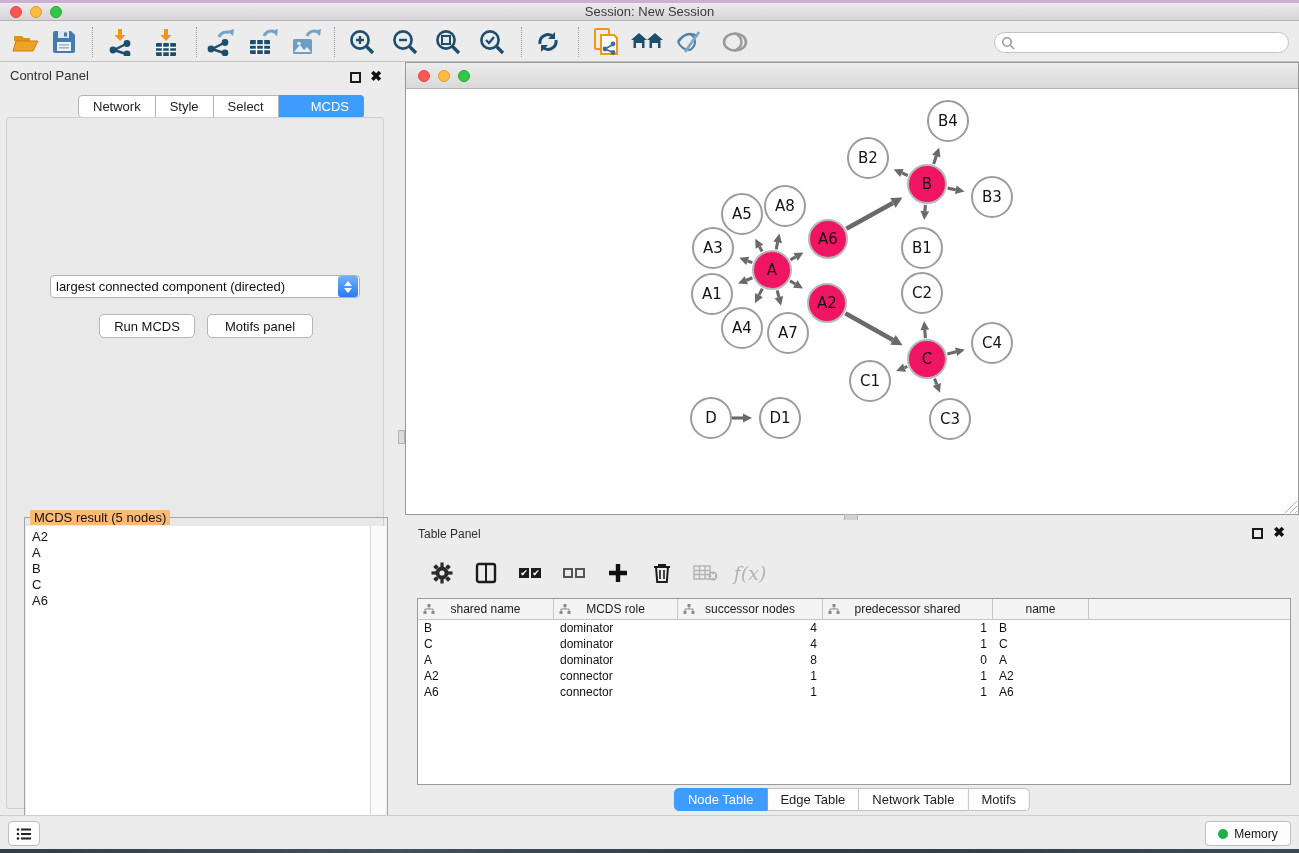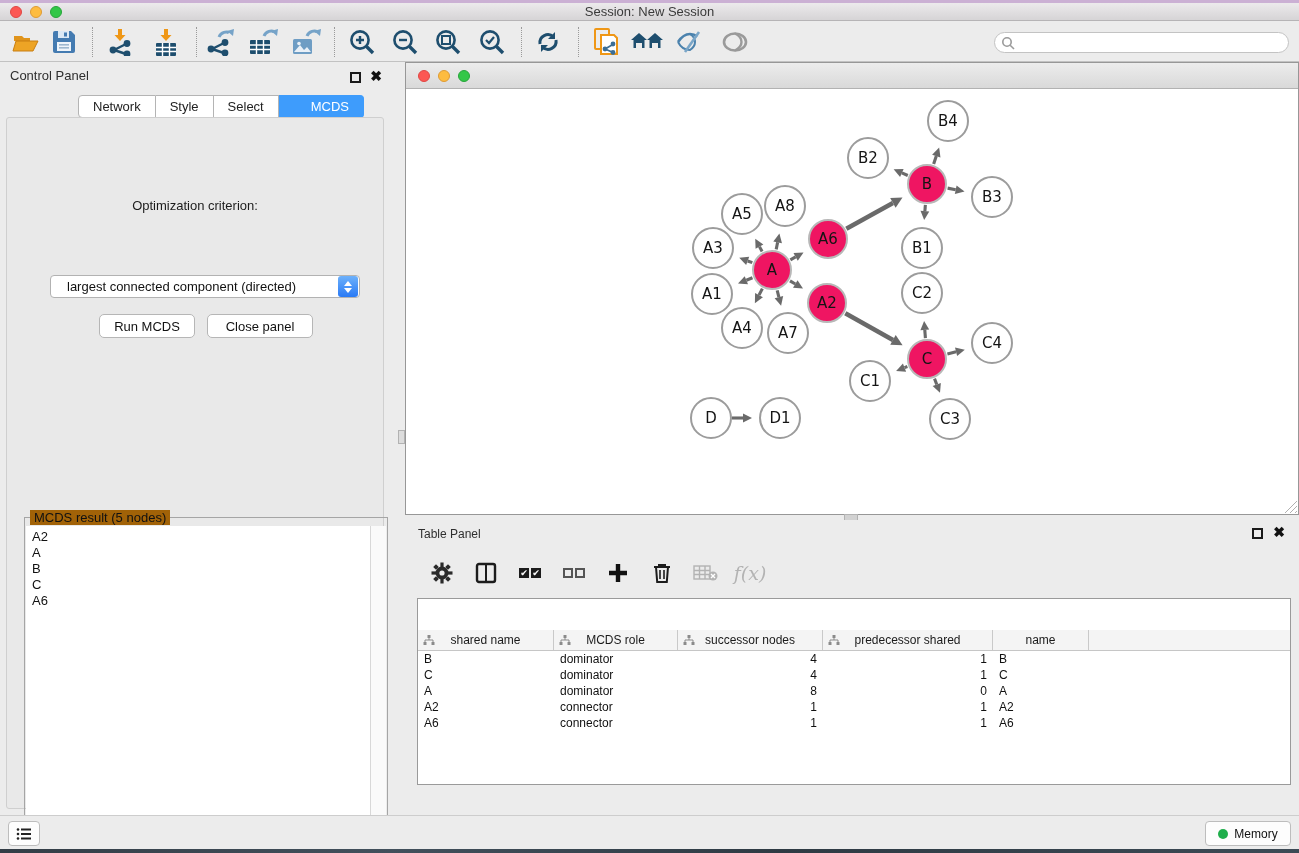--- a/index.html
+++ b/index.html
@@ -43,34 +43,34 @@
   .cp-tab { background:#fff; border:1px solid #b4b4b4; border-left:none; font-size:13px; color:#222;
     display:flex; align-items:center; justify-content:center; padding:0 14px; }
   .cp-tab:first-child { border-left:1px solid #b4b4b4; border-radius:4px 0 0 4px; }
   .cp-tab:last-child { border-radius:0 4px 4px 0;padding-left:32px; }
   .cp-tab.active { background:#3e9cfc; border-color:#3e9cfc; color:#fff; }
   #cp-content { position:absolute; left:6px; top:55px; width:378px; height:692px;
     background:#e9e9e9; border:1px solid #cfcfcf; border-radius:3px; }
   #opt-label { position:absolute; left:0; width:100%; top:80px; text-align:center; font-size:13px; color:#1c1c1c; }
   #criterion { position:absolute; left:43px; top:157px; width:310px; height:23px; background:#fff;
     border:1px solid #b2b2b2; border-radius:4px; display:flex; align-items:center; }
-  #criterion .val { flex:1; font-size:13px; color:#111; padding-left:16px; }
+  #criterion .val { flex:1; font-size:13px; color:#111; padding-left:5px; }
   #criterion .spin { width:20px; height:21px; border-radius:3px; margin-right:1px;
     background:linear-gradient(#6db1fb,#2a7af5); display:flex; flex-direction:column;
     align-items:center; justify-content:center; gap:2px; }
   .chev { width:0; height:0; border-left:4px solid transparent; border-right:4px solid transparent; }
   .chev.up { border-bottom:5px solid #fff; }
   .chev.down { border-top:5px solid #fff; }
   .cp-btn { position:absolute; top:196px; height:24px; background:#fff; border:1px solid #b6b6b6;
     border-radius:5px; font-size:13px; color:#111; display:flex; align-items:center; justify-content:center; }
   #run-btn { left:92px; width:96px; }
   #closepanel-btn { left:200px; width:106px; }
   #result-box { position:absolute; left:17px; top:399px; width:364px; height:338px;
     border:1px solid #a5a5a5; }
-  #result-title { position:absolute; left:5px; top:-8px; background:#a16207; padding:0 4px;
+  #result-title { position:absolute; left:5px; top:-8px; background:#fdba74; padding:0 4px;
     font-size:13px; color:#111; }
   #result-list { position:absolute; left:1px; top:8px; width:345px; height:328px; background:#fff;
     border-right:1px solid #c9c9c9; list-style:none; padding:3px 0 0 6px; }
   #result-list li { font-size:13px; color:#111; line-height:16px; }
   #result-scroll { position:absolute; right:1px; top:8px; width:16px; height:328px; background:#fafafa;
     border-left:1px solid #d8d8d8; }
 
   
   #net-window { left:405px; top:62px; width:894px; height:453px; background:#fff;
     border:1px solid #979797; }
@@ -96,21 +96,21 @@
   #tp-toolbar { position:absolute; left:12px; top:32px; width:870px; height:42px; display:flex;
     align-items:center; gap:14px; padding-left:10px; }
   .tp-ico { display:flex; align-items:center; justify-content:center; width:30px; height:30px; }
   .fx-ico { font-family:"DejaVu Serif", serif; font-style:italic; font-size:19px; color:#b3b3b3; }
   .cbx { width:10px; height:10px; display:inline-block; margin:0 1px; }
   .cbx.on { background:#1c1c1c; color:#fff; font-size:9px; line-height:10px; text-align:center; }
   .cbx.off { border:2px solid #555; background:transparent; }
 
   #data-table { position:absolute; left:12px; top:78px; width:874px; height:187px; background:#fff;
     border:1px solid #9a9a9a; overflow:hidden; }
-  #dt-header { display:flex; height:21px; background:#f4f4f4; border-bottom:1px solid #c6c6c6;margin-top:31px; }
+  #dt-header { display:flex; height:21px; background:#f4f4f4; border-bottom:1px solid #c6c6c6; }
   .dt-hcell { position:relative; border-right:1px solid #c9c9c9; display:flex; align-items:center;
     justify-content:center; font-size:12px; color:#1a1a1a; }
   .dt-hcell svg { position:absolute; left:5px; top:5px; }
   .dt-hcell.filler { border-right:none; }
   .dt-row { display:flex; height:16px; }
   .dt-cell { font-size:12px; color:#111; line-height:16px; padding:0 6px; white-space:nowrap; }
   .dt-cell.num { text-align:right; }
   .c0 { width:136px; } .c1 { width:124px; } .c2 { width:145px; } .c3 { width:170px; } .c4 { width:96px; }
   .cf { flex:1; }
 
@@ -306,30 +306,29 @@
     <span id="cp-float" class="float-ico"></span>
     <span id="cp-close" class="close-ico">✖</span>
   </div>
   <div id="cp-tabs">
       <div class="cp-tab">Network</div>
       <div class="cp-tab">Style</div>
       <div class="cp-tab">Select</div>
       <div class="cp-tab active">MCDS</div>
     </div>
   <div id="cp-content">
-    <div id="opt-label">Optimization criterion:</div>
     <div id="criterion">
       <span class="val">largest connected component (directed)</span>
       <span class="spin">
           <span class="chev up"></span>
           <span class="chev down"></span>
         </span>
     </div>
     <div id="run-btn" class="cp-btn">Run MCDS</div>
-    <div id="closepanel-btn" class="cp-btn">Close panel</div>
+    <div id="closepanel-btn" class="cp-btn">Motifs panel</div>
     <div id="result-box">
       <span id="result-title">MCDS result (5 nodes)</span>
       <ul id="result-list">
           <li>A2</li>
           <li>A</li>
           <li>B</li>
           <li>C</li>
           <li>A6</li>
         </ul>
       <div id="result-scroll"></div>
@@ -590,20 +589,26 @@
           <div class="dt-cell c0">A6</div>
           <div class="dt-cell c1">connector</div>
           <div class="dt-cell c2 num">1</div>
           <div class="dt-cell c3 num">1</div>
           <div class="dt-cell c4">A6</div>
           <div class="dt-cell cf"></div>
         </div>
       </div>
   </div>
 
+  <div id="tp-tabs">
+      <div class="tp-tab active">Node Table</div>
+      <div class="tp-tab">Edge Table</div>
+      <div class="tp-tab">Network Table</div>
+      <div class="tp-tab">Motifs</div>
+    </div>
 </div>
 
 <div id="statusbar" class="abs">
   <div id="status-left-btn">
     <svg width="16" height="14" viewBox="0 0 16 14">
         <g fill="#222">
           <circle cx="2" cy="2.5" r="1.3"></circle>
           <rect x="5" y="1.5" width="10" height="2"></rect>
           <circle cx="2" cy="7" r="1.3"></circle>
           <rect x="5" y="6" width="10" height="2"></rect>

